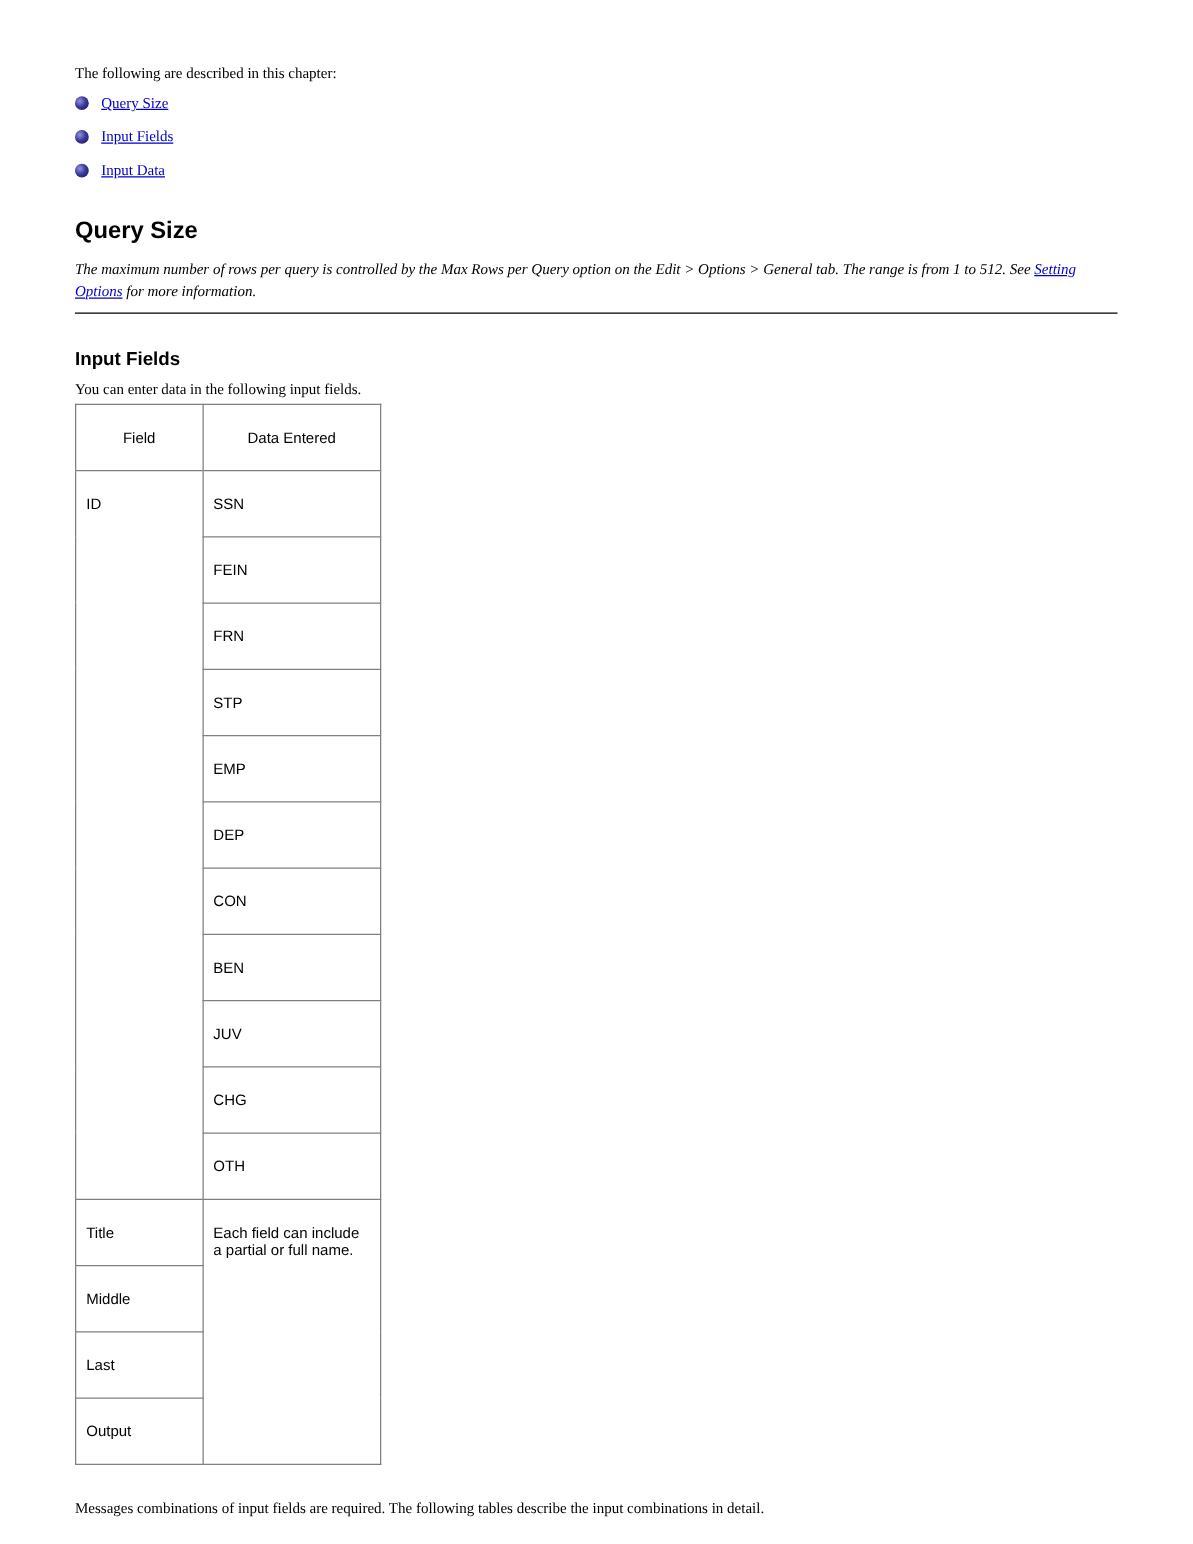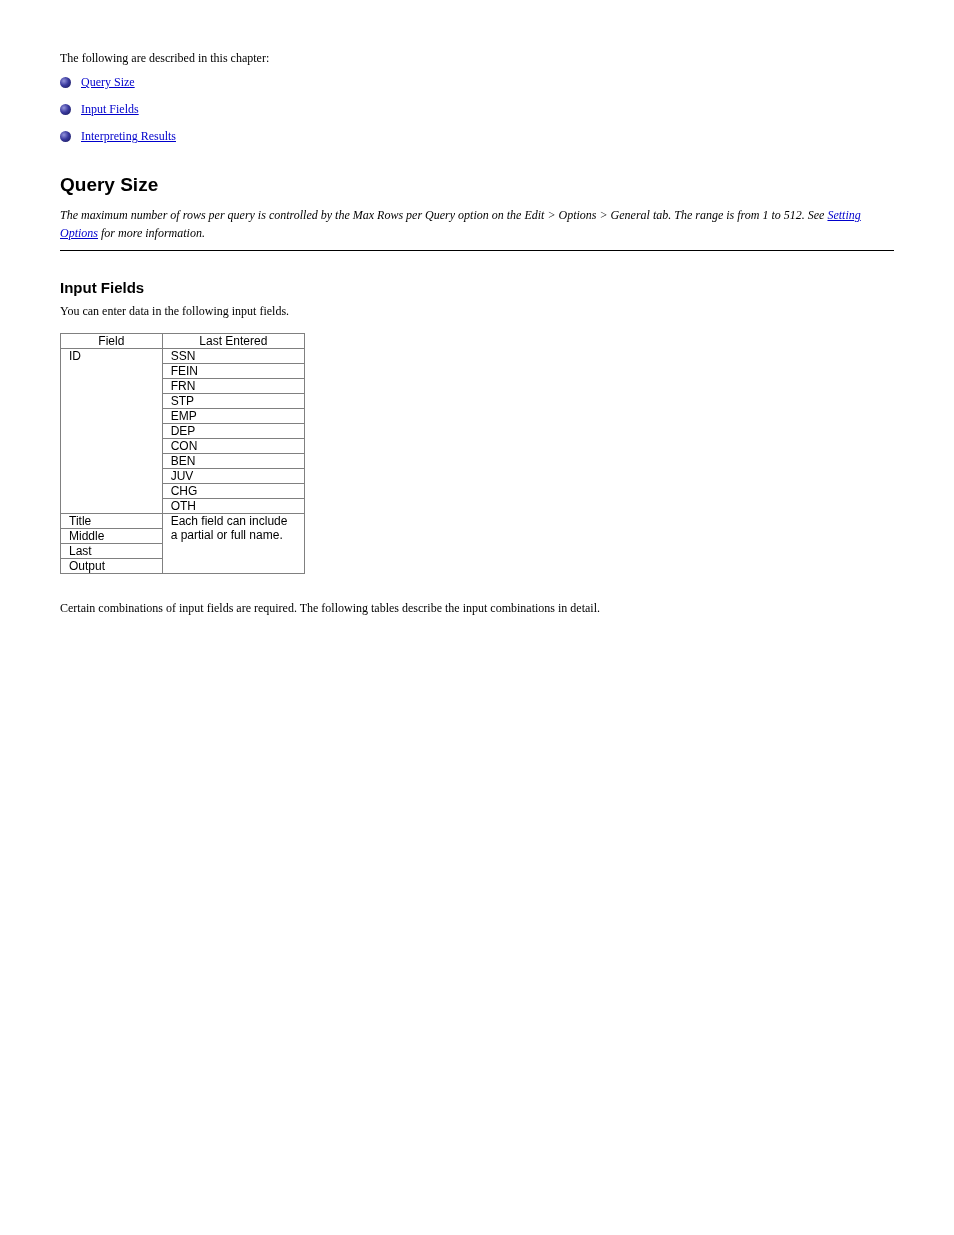--- a/index.html
+++ b/index.html
@@ -56,29 +56,29 @@
     margin: 6px 0 28px 0;
   }
   .subsection-heading {
     font-family: Arial, Helvetica, sans-serif;
     font-size: 15px;
     font-weight: bold;
     margin: 20px 0 8px 0;
   }
   .subsection-body {
     font-size: 12px;
-    margin-bottom: 14px;
+    margin-bottom: 4px;
   }
   table.layout-table {
     border-collapse: collapse;
     width: 245px;
   }
   table.layout-table td, table.layout-table th {
     border: 1px solid #808080;
-    padding: 0 8px;
+    padding: 19px 8px;
     font-size: 12px;
     text-align: left;
     vertical-align: top;
     font-family: Arial, Helvetica, sans-serif;
   }
   table.layout-table th {
     font-weight: normal;
     text-align: center;
   }
   .col1 { width: 100px; text-align: center; vertical-align: middle; }
@@ -98,38 +98,38 @@
   <div class="bullet-item">
     <span class="bullet-icon"></span>
     <a class="link">Query Size</a>
   </div>
   <div class="bullet-item">
     <span class="bullet-icon"></span>
     <a class="link">Input Fields</a>
   </div>
   <div class="bullet-item">
     <span class="bullet-icon"></span>
-    <a class="link">Interpreting Results</a>
+    <a class="link">Input Data</a>
   </div>
 </div>
 
 <div class="section-heading">Query Size</div>
 <div class="section-body">
   <span>The maximum number of rows per query is controlled by the Max Rows per Query option on the Edit &gt; Options &gt; General tab. The range is from 1 to 512. See </span><a class="link">Setting Options</a><span> for more information.</span>
 </div>
 <hr class="divider">
 
 <div class="subsection-heading">Input Fields</div>
 <div class="subsection-body">You can enter data in the following input fields.</div>
 
 <table class="layout-table">
   <tbody>
       <tr>
     <th>Field</th>
-    <th>Last Entered</th>
+    <th>Data Entered</th>
   </tr>
   <tr>
     <td class="col1" rowspan="11">ID</td>
     <td class="col2">SSN</td>
   </tr>
   <tr>
         <td class="col2">FEIN</td>
       </tr>
   <tr>
         <td class="col2">FRN</td>
@@ -167,13 +167,13 @@
       </tr>
   <tr>
         <td class="col1">Last</td>
       </tr>
   <tr>
         <td class="col1">Output</td>
       </tr>
 </tbody>
   </table>
 
-<div class="note">Certain combinations of input fields are required. The following tables describe the input combinations in detail.</div>
+<div class="note">Messages combinations of input fields are required. The following tables describe the input combinations in detail.</div>
 
 </body></html>

